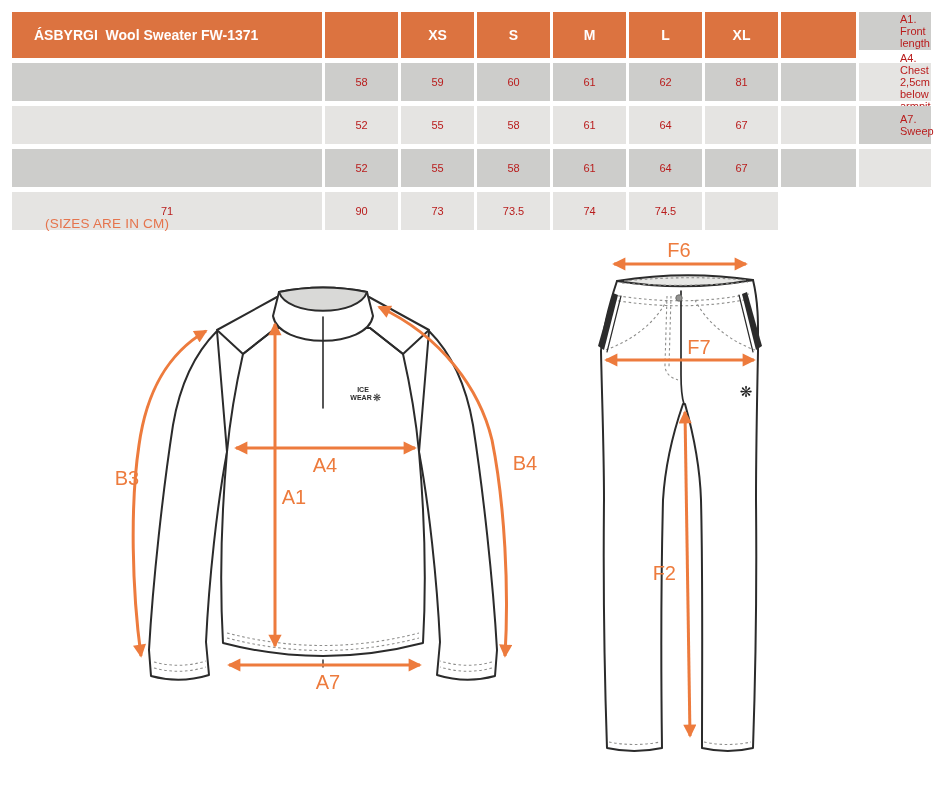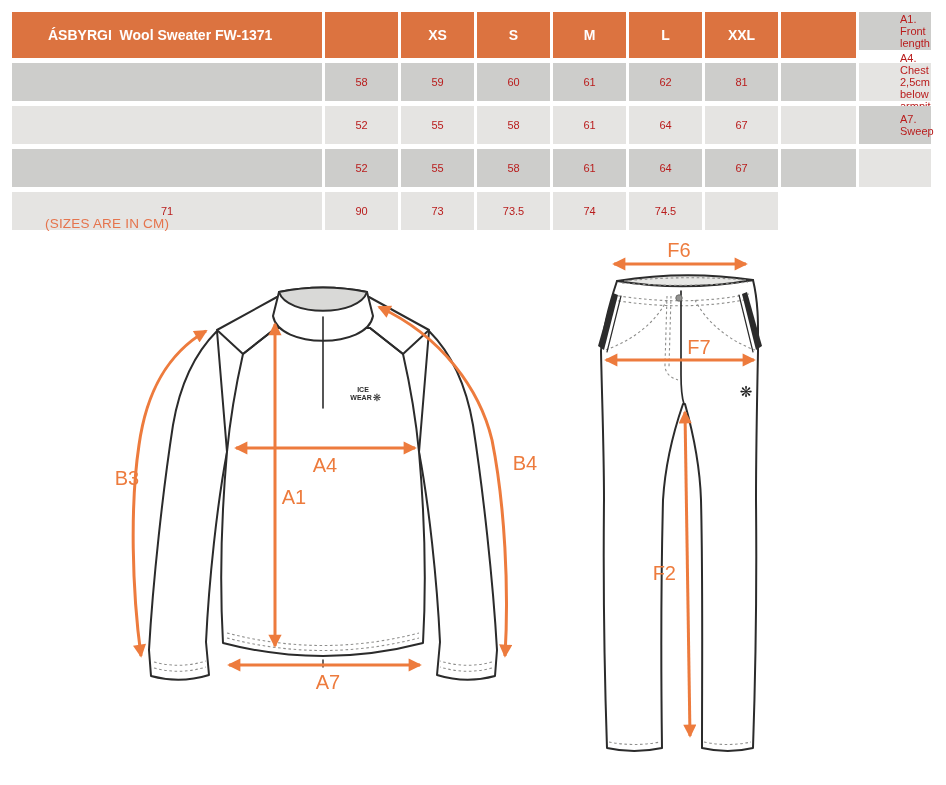--- a/index.html
+++ b/index.html
@@ -5,21 +5,21 @@
   html,body{margin:0;padding:0;background:#fff;}
   .canvas{position:relative;width:946px;height:785px;background:#fff;overflow:hidden;
           font-family:"Liberation Sans",sans-serif;}
   
   .size-table{position:absolute;left:12px;top:12px;display:grid;
     grid-template-columns:310px 73px 73px 73px 73px 73px 73px 75px 72px;
     grid-auto-rows:auto;column-gap:3px;row-gap:5px;}
   .cell{display:flex;align-items:center;justify-content:center;
     font-size:11px;color:#b91c1c;height:38px;}
   .cell.hdr{height:46px;background:#dc7340;color:#fff;font-weight:bold;font-size:14px;}
-  .cell.title{justify-content:flex-start;padding-left:36px;white-space:pre;font-size:14px;}
+  .cell.title{justify-content:flex-start;padding-left:22px;white-space:pre;font-size:14px;}
   .cell.lbl{justify-content:flex-start;padding-left:41px;}
   .r-dark{background:#cdcdcb;}
   .r-light{background:#e5e4e2;}
   
   .note{position:absolute;left:45px;top:216px;color:#e5744d;font-size:13.5px;letter-spacing:.2px;}
   
   .diagram{position:absolute;left:0;top:0;width:946px;height:785px;}
   .outline{stroke:#2b2b2b;stroke-width:2;fill:none;stroke-linecap:round;stroke-linejoin:round;}
   .fillwhite{fill:#fff;}
   .stitch{stroke:#8f8f8d;stroke-width:1.1;fill:none;stroke-dasharray:2.6 2.6;}
@@ -33,21 +33,21 @@
 <div class="canvas">
 
   <div class="size-table">
 
     <div class="cell hdr title">ÁSBYRGI  Wool Sweater FW-1371</div>
     <div class="cell hdr"></div>
     <div class="cell hdr">XS</div>
     <div class="cell hdr">S</div>
     <div class="cell hdr">M</div>
     <div class="cell hdr">L</div>
-    <div class="cell hdr">XXL</div>
+    <div class="cell hdr">XL</div>
     <div class="cell hdr"></div>
 
     <div class="cell lbl r-dark">A1. Front length</div>
     <div class="cell r-dark"></div>
     <div class="cell r-dark">58</div>
     <div class="cell r-dark">59</div>
     <div class="cell r-dark">60</div>
     <div class="cell r-dark">61</div>
     <div class="cell r-dark">62</div>
     <div class="cell r-dark">81</div>

